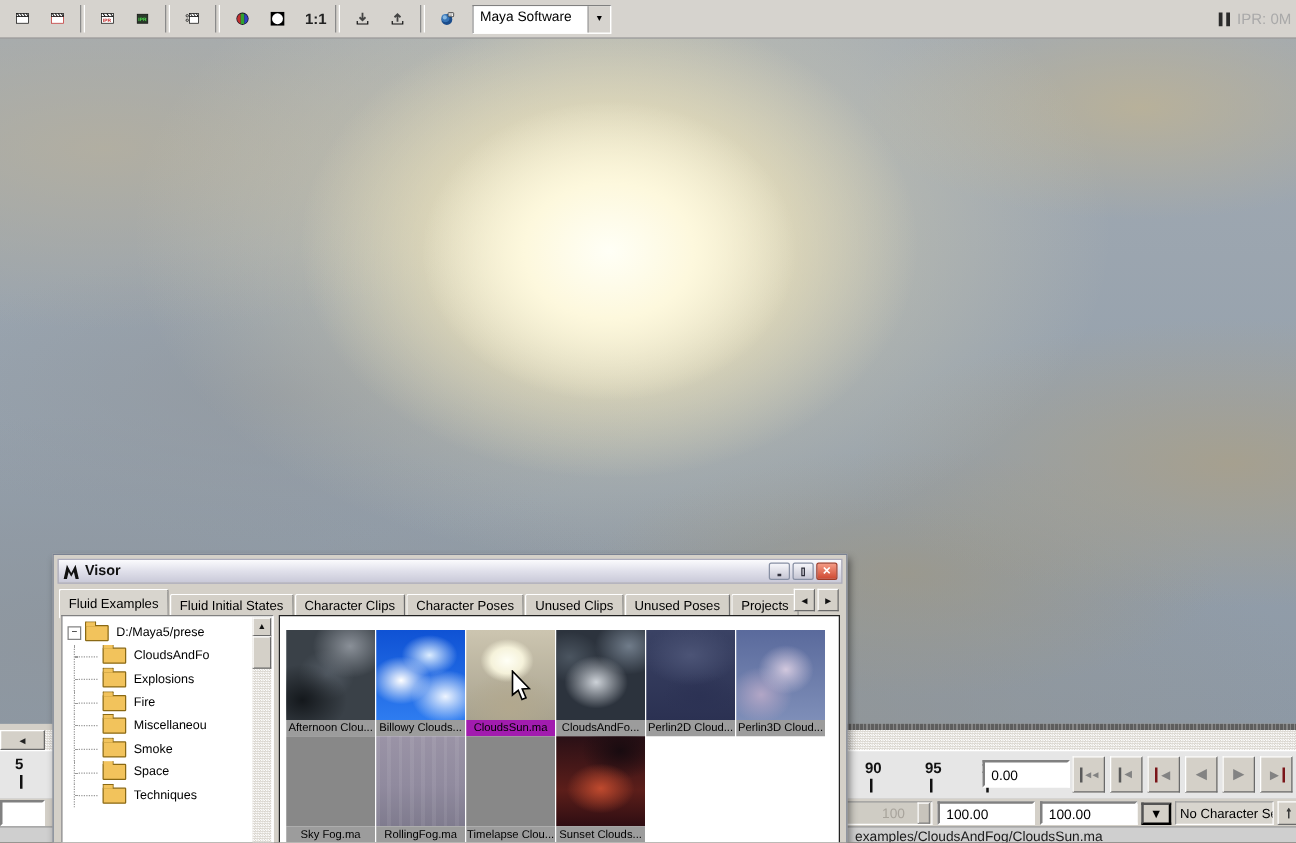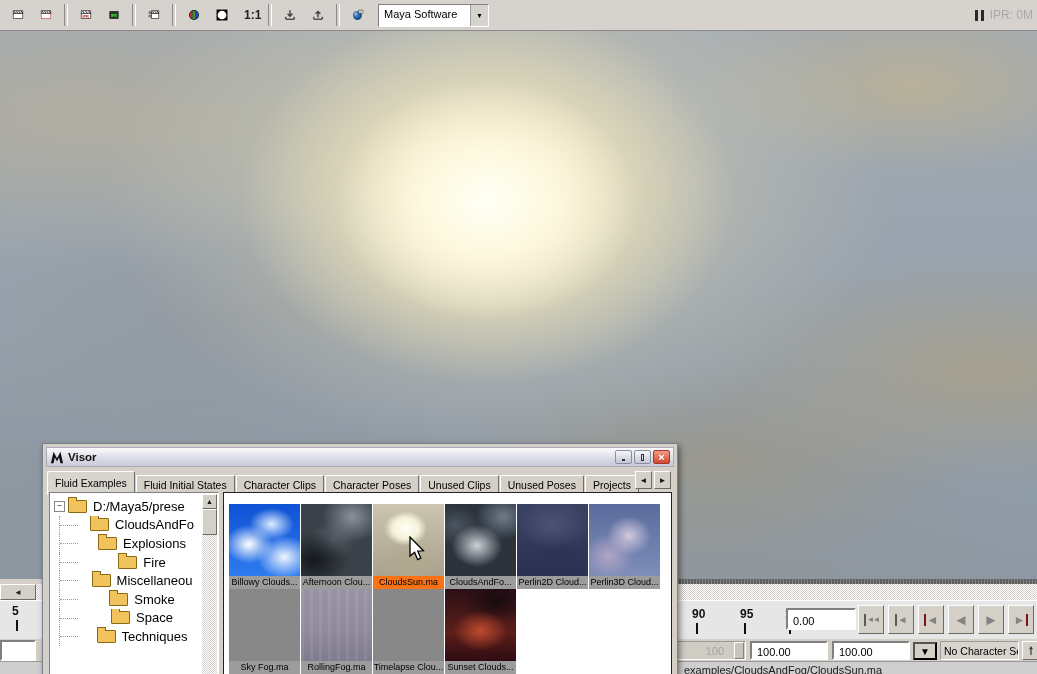--- a/index.html
+++ b/index.html
@@ -111,41 +111,41 @@
   .tab-scroll{margin-left:auto;display:flex;gap:2px;align-self:center;}
   .tab-scroll .ts-btn{width:17px;height:18px;background:#d4d0c8;border:1px solid;border-color:#fff #6a6a6a #6a6a6a #fff;
     display:flex;align-items:center;justify-content:center;font-size:8px;color:#111;box-sizing:border-box;}
 
   .tree-panel{position:absolute;left:6px;top:48px;width:170px;height:188px;background:#fff;
     border:1px solid;border-color:#808080 #fff #fff #808080;box-sizing:border-box;overflow:hidden;}
   .tree-inner{position:absolute;left:2px;top:4px;right:16px;}
   .tree-row{display:flex;align-items:center;height:18.6px;white-space:nowrap;overflow:hidden;}
   .tree-row .expander{width:9px;height:9px;border:1px solid #848484;background:#fff;margin:0 3px 0 2px;
     display:flex;align-items:center;justify-content:center;font-size:8px;line-height:1;color:#000;flex:0 0 auto;}
-  .tree-row.child{padding-left:30px;position:relative;justify-content:center;}
+  .tree-row.child{padding-left:30px;position:relative;}
   .tree-row.child::before{content:"";position:absolute;left:7px;top:0;bottom:0;border-left:1px dotted #9a9a9a;}
   .tree-row.child::after{content:"";position:absolute;left:8px;top:9px;width:18px;border-top:1px dotted #9a9a9a;}
   .folder{width:17px;height:11px;background:#f2c35c;border:1px solid #8a6914;border-radius:1px;position:relative;margin-right:6px;flex:0 0 auto;}
   .folder::before{content:"";position:absolute;top:-4px;left:-1px;width:7px;height:3px;background:#f2c35c;border:1px solid #8a6914;border-bottom:none;border-radius:1px 1px 0 0;}
-  .tree-label{font-size:13px;color:#000;}
+  .tree-label{font-size:10px;color:#000;}
   .tree-scroll{position:absolute;top:1px;right:1px;width:15px;bottom:1px;
     background-image:conic-gradient(#ffffff 25%, #d6d2ca 0 50%, #ffffff 0 75%, #d6d2ca 0);background-size:2px 2px;}
   .tree-scroll .up{position:absolute;top:0;left:0;width:15px;height:15px;background:#d4d0c8;
     border:1px solid;border-color:#fff #6a6a6a #6a6a6a #fff;box-sizing:border-box;display:flex;align-items:center;justify-content:center;font-size:7px;color:#111;}
   .tree-scroll .thumb{position:absolute;top:15px;left:0;width:15px;height:26px;background:#d4d0c8;
     border:1px solid;border-color:#fff #6a6a6a #6a6a6a #fff;box-sizing:border-box;}
 
   .thumb-panel{position:absolute;left:180px;top:48px;right:5px;height:192px;background:#fff;
     border:1px solid #222;box-sizing:border-box;overflow:hidden;}
   .thumb-grid{position:absolute;left:5px;top:11px;width:434px;display:flex;flex-wrap:wrap;}
   .thumb-cell{width:71px;height:85px;margin-right:1px;margin-bottom:0;position:relative;}
   .thumb-img{width:71px;height:72px;background:#888;}
   .thumb-label{width:71px;height:13px;background:#9c9c9c;color:#000;font-size:9px;line-height:13px;text-align:center;
     white-space:nowrap;overflow:hidden;box-sizing:border-box;}
-  .thumb-label.selected{background:#f97316;}
+  .thumb-label.selected{background:#a21caf;}
 
   
   .v-afternoon{background:radial-gradient(60% 50% at 72% 18%, #8a9098, rgba(138,144,152,0) 70%),
     radial-gradient(70% 55% at 18% 78%, #14181c, rgba(20,24,28,0) 72%),
     radial-gradient(45% 40% at 45% 50%, #555d66, rgba(85,93,102,0) 70%), #3a4148;}
   .v-billowy{background:radial-gradient(48% 38% at 28% 56%, #ffffff, rgba(255,255,255,0) 70%),
     radial-gradient(55% 42% at 78% 74%, #eef5ff, rgba(238,245,255,0) 70%),
     radial-gradient(45% 32% at 60% 28%, #dcedff, rgba(220,237,255,0) 70%),
     linear-gradient(180deg,#0f52d4 0%,#2e7cf0 100%);}
   .v-cloudssun{background:radial-gradient(40% 32% at 46% 34%, #fffff6, rgba(255,252,228,.85) 45%, rgba(250,244,214,0) 75%),
@@ -462,27 +462,27 @@
             <span>▲</span>
           </button>
         <div class="thumb"></div>
       </div>
     </div>
 
     <div class="thumb-panel">
       <div class="thumb-grid">
 
           <div class="thumb-cell">
+            <div class="thumb-img v-afternoon"></div>
+            <div class="thumb-label">Afternoon Clou...</div>
+          </div>
+
+          <div class="thumb-cell">
             <div class="thumb-img v-billowy"></div>
             <div class="thumb-label">Billowy Clouds...</div>
-          </div>
-
-          <div class="thumb-cell">
-            <div class="thumb-img v-afternoon"></div>
-            <div class="thumb-label">Afternoon Clou...</div>
           </div>
 
           <div class="thumb-cell">
             <div class="thumb-img v-cloudssun"></div>
             <div class="thumb-label selected">CloudsSun.ma</div>
           </div>
 
           <div class="thumb-cell">
             <div class="thumb-img v-faster"></div>
             <div class="thumb-label">CloudsAndFo...</div>

